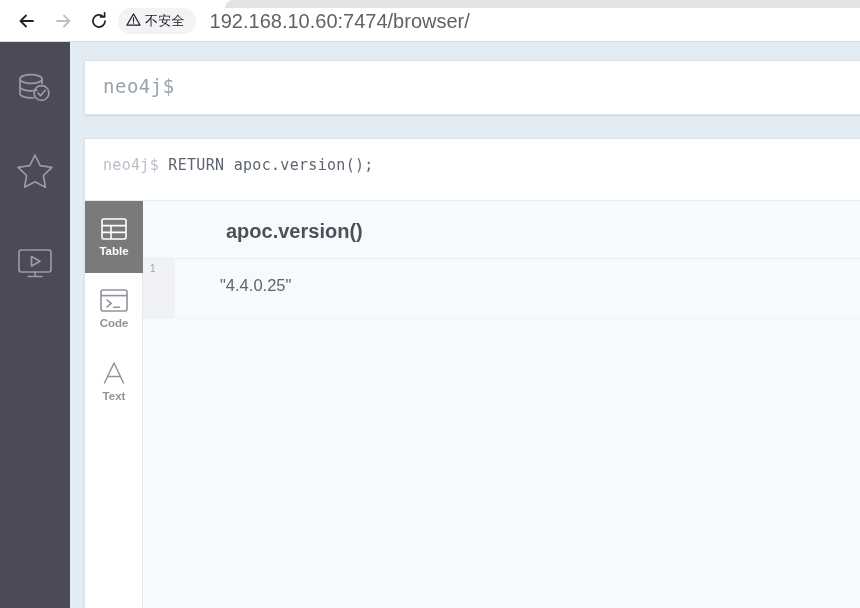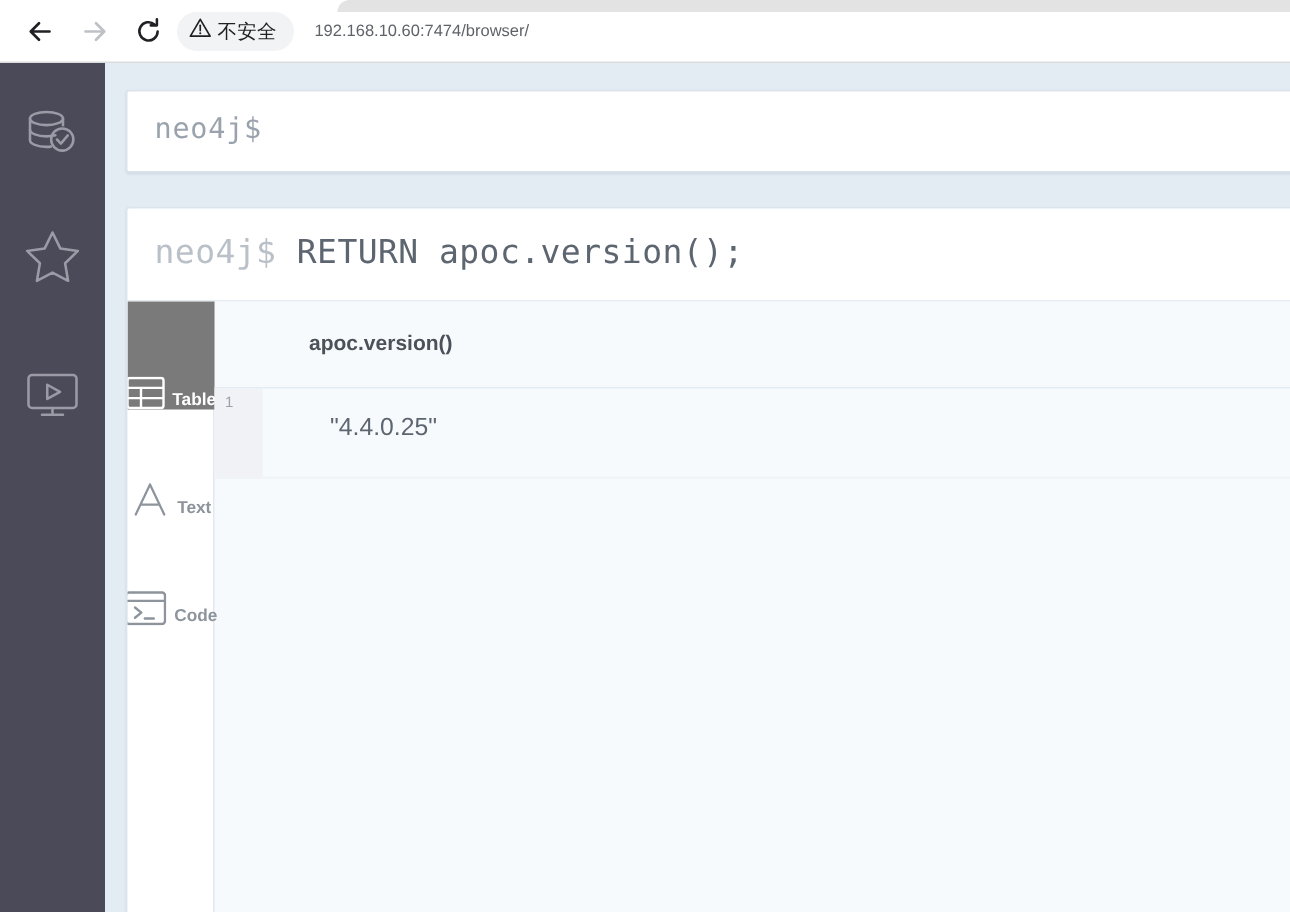--- a/index.html
+++ b/index.html
@@ -48,21 +48,21 @@
     border-radius: 13px;
     cursor: pointer;
   }
   .security-pill .sec-label {
     font-size: 13px;
     color: #202124;
     letter-spacing: 0.2px;
   }
   .url-text {
     margin-left: 14px;
-    font-size: 11px;
+    font-size: 20px;
     color: #5f6368;
     white-space: nowrap;
   }
 
   
   .app {
     position: absolute; left: 0; top: 42px;
     width: 860px; height: 506px;
     background: #dfe8f0;
   }
@@ -115,42 +115,42 @@
   }
   .frame-query {
     position: absolute; left: 0; top: 0;
     width: 810px; height: 62px;
     background: #ffffff;
     border-bottom: 1px solid #e4ebf2;
   }
   .frame-query-text {
     position: absolute; left: 18px; top: 17px;
     font-family: "DejaVu Sans Mono", "Liberation Mono", monospace;
-    font-size: 22px;
+    font-size: 15px;
     letter-spacing: 0.3px;
     white-space: nowrap;
   }
   .q-prompt { color: #b9c0c8; }
   .q-body   { color: #5d6670; }
 
   .frame-body {
     position: absolute; left: 0; top: 62px;
     width: 810px; height: 409px;
     background: #f7fafd;
   }
   .viewtabs {
     position: absolute; left: 0; top: 0;
     width: 58px; height: 409px;
     background: #ffffff;
     border-right: 1px solid #e1e8ef;
   }
   .vtab {
     width: 58px; height: 72px;
-    display: flex; 
-    align-items: flex-end; justify-content: center;
+    display: flex; flex-direction: column;
+    align-items: center; justify-content: center;
     gap: 5px;
     cursor: pointer;
   }
   .vtab .vt-label {
     font-size: 11.5px;
     color: #8d949c;
     font-weight: 600;
   }
   .vtab svg { display: block; }
   .vtab.active { background: #7a7a7a; }
@@ -159,22 +159,22 @@
   .result {
     position: absolute; left: 58px; top: 0;
     width: 752px; height: 409px;
   }
   .res-header {
     position: absolute; left: 0; top: 0;
     width: 752px; height: 58px;
     border-bottom: 1px solid #e4ebf2;
   }
   .res-header .col-title {
-    position: absolute; left: 63px; top: 19px;
-    font-size: 14px;
+    position: absolute; left: 83px; top: 19px;
+    font-size: 20px;
     font-weight: 700;
     color: #4a5159;
   }
   .res-row {
     position: absolute; left: 0; top: 58px;
     width: 752px; height: 60px;
     border-bottom: 1px solid #eef2f6;
   }
   .rownum {
     position: absolute; left: 0; top: 0;
@@ -287,40 +287,40 @@
 
         <div class="viewtabs">
           <div class="vtab active">
             <span>
               <svg width="26" height="22" viewBox="0 0 26 22">
                 <rect x="1" y="1" width="24" height="20" rx="1.6" fill="none" stroke="#ffffff" stroke-width="1.6"></rect>
                 <path d="M1 7.6 H25 M1 14.4 H25 M10 7.6 V21" fill="none" stroke="#ffffff" stroke-width="1.6"></path>
               </svg>
             </span>
             <span class="vt-label">Table</span>
-          </div>
-          <div class="vtab">
-            <span>
-              <svg width="26" height="24" viewBox="0 0 26 24">
-                <path d="M13 2 L3.5 22 M13 2 L22.5 22 M7.2 15.4 H18.8" fill="none" stroke="#8d949c" stroke-width="1.5" stroke-linecap="round"></path>
-              </svg>
-            </span>
-            <span class="vt-label">Text</span>
           </div>
           <div class="vtab">
             <span>
               <svg width="28" height="23" viewBox="0 0 28 23">
                 <rect x="1" y="1" width="26" height="21" rx="2" fill="none" stroke="#8d949c" stroke-width="1.6"></rect>
                 <path d="M1 6.6 H27" fill="none" stroke="#8d949c" stroke-width="1.6"></path>
                 <path d="M7 11 L11.2 14.4 L7 17.8" fill="none" stroke="#8d949c" stroke-width="1.6" stroke-linecap="round" stroke-linejoin="round"></path>
                 <path d="M13.6 18.3 H19.5" fill="none" stroke="#8d949c" stroke-width="1.6" stroke-linecap="round"></path>
               </svg>
             </span>
             <span class="vt-label">Code</span>
           </div>
+          <div class="vtab">
+            <span>
+              <svg width="26" height="24" viewBox="0 0 26 24">
+                <path d="M13 2 L3.5 22 M13 2 L22.5 22 M7.2 15.4 H18.8" fill="none" stroke="#8d949c" stroke-width="1.5" stroke-linecap="round"></path>
+              </svg>
+            </span>
+            <span class="vt-label">Text</span>
+          </div>
         </div>
 
         <div class="result">
           <div class="res-header">
             <span class="col-title">apoc.version()</span>
           </div>
           <div class="res-row">
             <div class="rownum">1</div>
             <span class="cell-value">"4.4.0.25"</span>
           </div>

